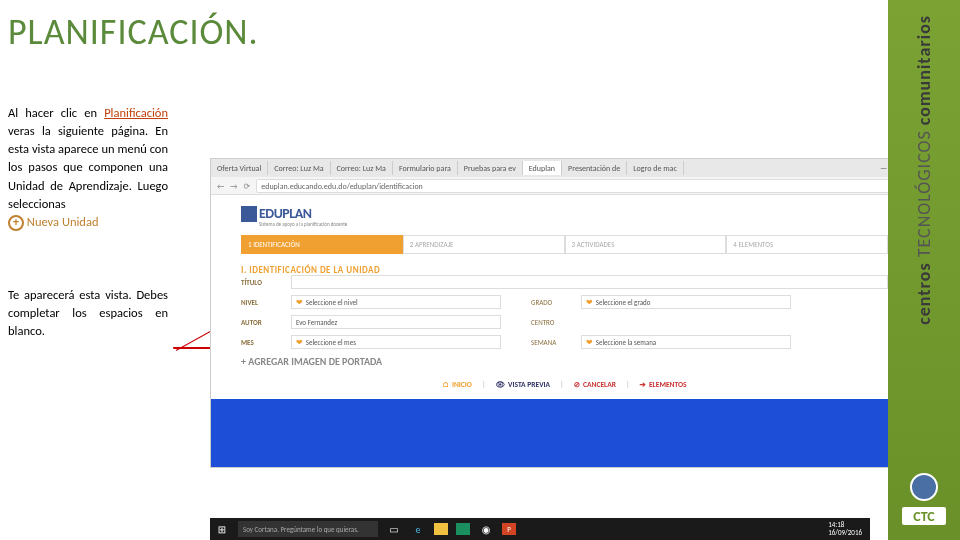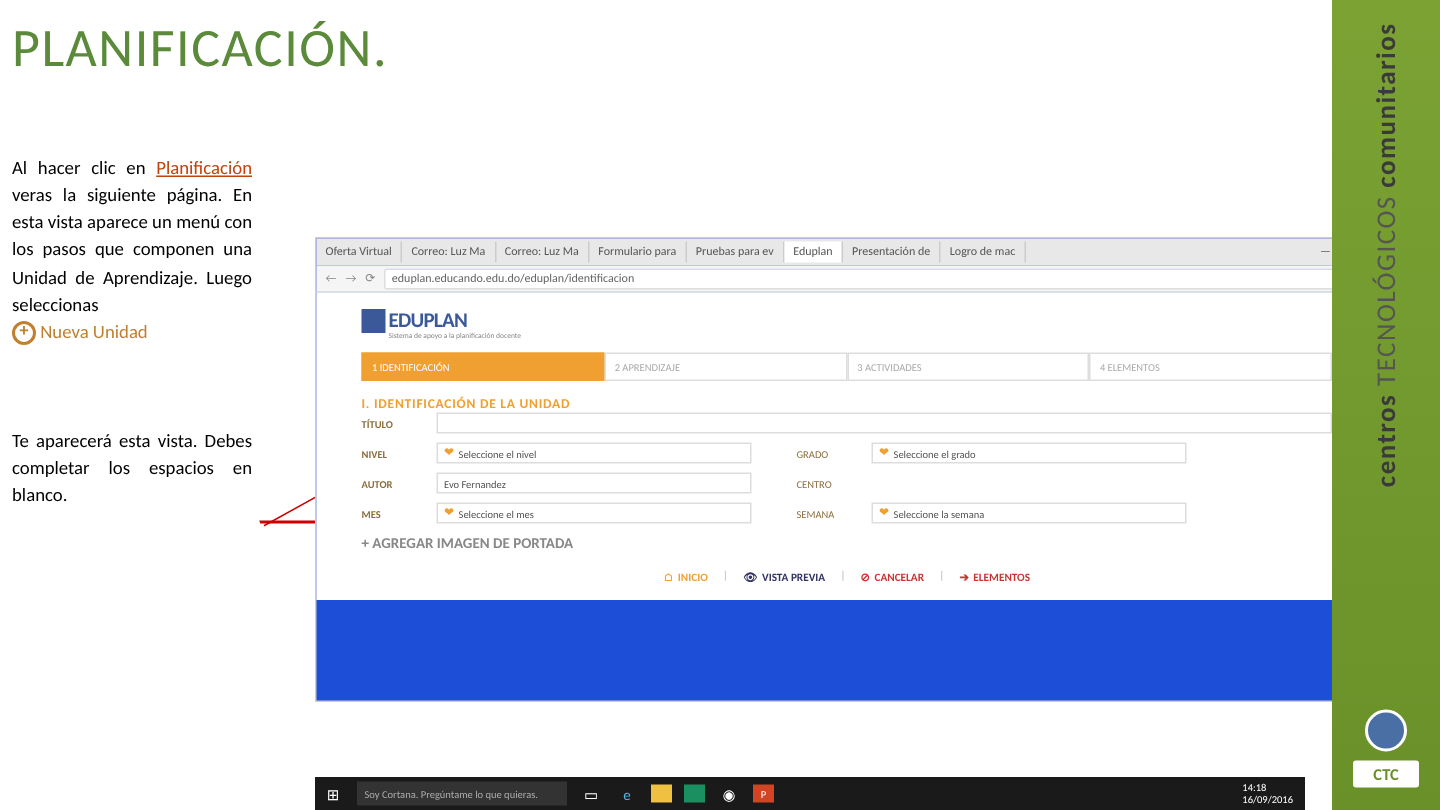--- a/index.html
+++ b/index.html
@@ -48,21 +48,21 @@
 .taskbar{position:absolute;bottom:0;left:210px;width:660px;height:22px;background:#1a1a1a;display:flex;align-items:center;padding:0 4px;gap:8px}
 .tb-item{width:16px;height:16px;display:flex;align-items:center;justify-content:center;color:#fff;font-size:10px}
 .tb-search{flex:0 0 140px;background:#333;height:16px;color:#aaa;font-size:7px;display:flex;align-items:center;padding:0 5px}
 .tb-right{margin-left:auto;color:#fff;font-size:7px;line-height:1.1;padding-right:4px}
 .right-bar{width:72px;background:linear-gradient(to bottom,#7ba233,#6a9129);position:relative;display:flex;flex-direction:column;align-items:center;justify-content:space-between;padding:15px 0}
 .vert-text{writing-mode:vertical-rl;transform:rotate(180deg);color:#3a3a3a;font-size:18px;letter-spacing:1px}
 .vert-text .bold{font-weight:bold}
 .vert-text .light{font-weight:300;color:#555}
 .badges{display:flex;flex-direction:column;gap:6px;align-items:center}
 .badge-circ{width:28px;height:28px;border-radius:50%;background:#4a6fa5;border:2px solid #fff}
-.badge-ctc{width:44px;height:18px;background:#fff;border-radius:2px;display:flex;align-items:center;justify-content:center;font-size:11px;font-weight:bold;color:#6a9129}
+.badge-ctc{width:44px;height:18px;background:#fff;border-radius:2px;display:flex;align-items:center;justify-content:center;font-size:14px;font-weight:bold;color:#6a9129}
 </style>
 </head>
 <body>
 
 <div class="slide">
   <div class="content">
     <h1 class="title">PLANIFICACIÓN.</h1>
 
     <p class="para">
       <span>Al hacer clic en </span><span class="plan">Planificación</span><span> veras la siguiente página. En esta vista aparece un menú con los pasos que componen una Unidad de Aprendizaje. Luego seleccionas</span><br>

